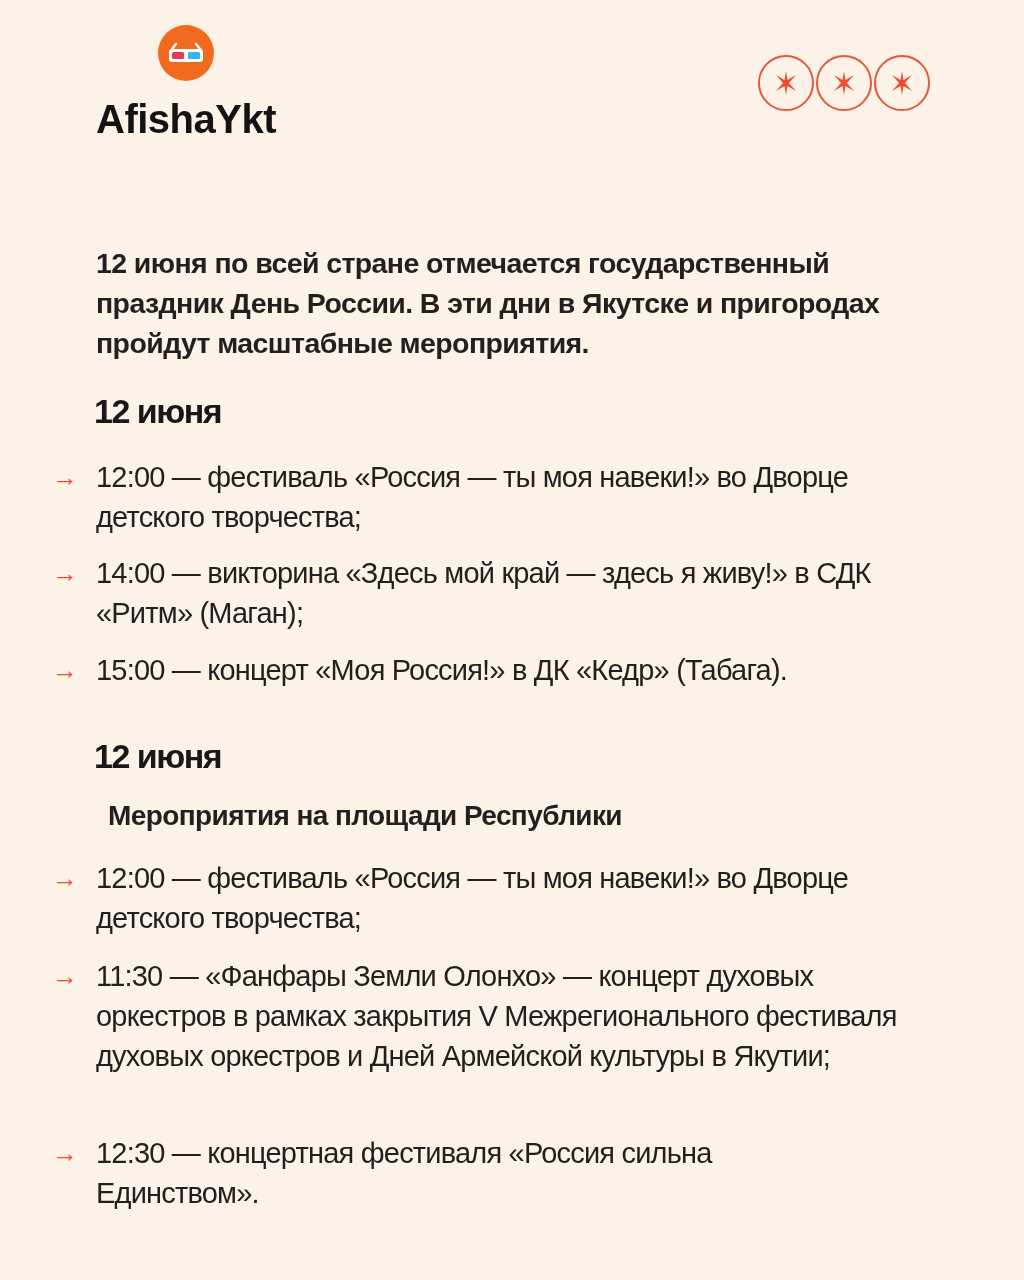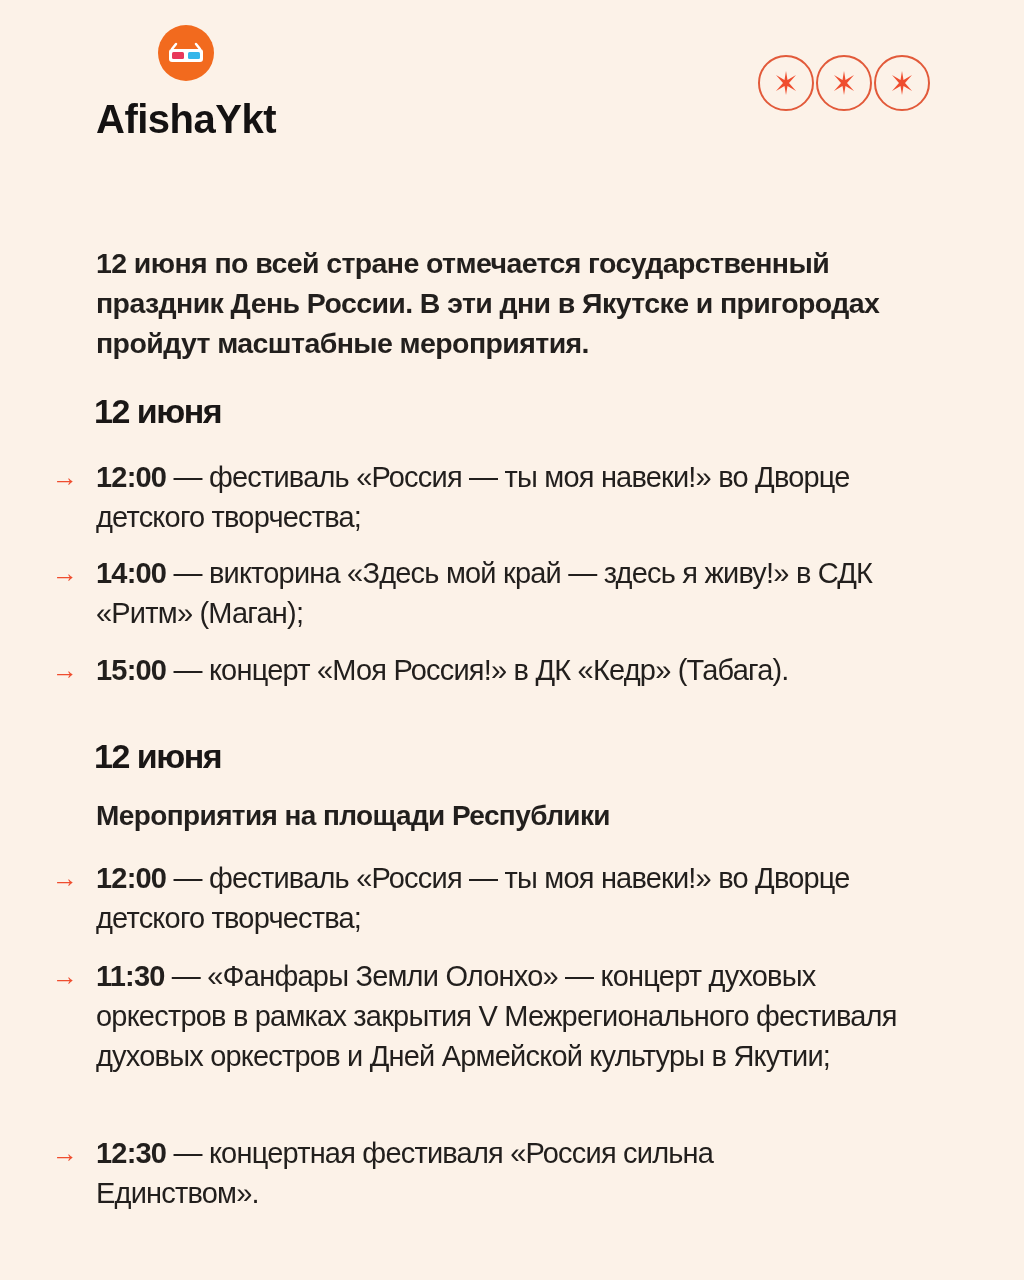--- a/index.html
+++ b/index.html
@@ -11,24 +11,24 @@
     position: relative;
   }
   .header { position: absolute; left: 96px; top: 54px; right: 94px; height: 58px; display: flex; align-items: center; justify-content: space-between; }
   .brand { display: flex; align-items: center; gap: 16px; flex-direction: column; }
   .logo-circle { width: 56px; height: 56px; border-radius: 50%; background: #f26a1e; display: flex; align-items: center; justify-content: center; }
   .brand-name { font-size: 40px; font-weight: 700; letter-spacing: -0.5px; color: #141212; }
   .stars { display: flex; gap: 0px; }
   .star-circle { width: 52px; height: 52px; border: 2px solid #e25a3a; border-radius: 50%; display: flex; align-items: center; justify-content: center; margin-left: 2px; }
   .intro { position: absolute; left: 96px; top: 215px; width: 840px; font-size: 28.5px; font-weight: 700; line-height: 40px; letter-spacing: -0.6px; color: #221f1d; margin-top: 28px; }
   .day-heading { position: absolute; left: 94px; font-size: 34px; font-weight: 900; letter-spacing: -1.5px; color: #1a1716; }
-  .sub-heading { position: absolute; left: 96px; top: 800px; font-size: 28px; font-weight: 700; letter-spacing: -0.6px; color: #221f1d; }
+  .sub-heading { position: absolute; left: 108px; top: 800px; font-size: 28px; font-weight: 700; letter-spacing: -0.6px; color: #221f1d; }
   .event { position: absolute; left: 96px; width: 840px; font-size: 29px; line-height: 40px; letter-spacing: -0.8px; color: #221f1d; }
   .event .arrow { position: absolute; left: -44px; top: 0; color: #ef4d2e; font-weight: 700; font-size: 26px; }
-  .event .time { font-weight: 700; }
+  .event .time { font-weight: 400; }
 </style>
 </head>
 <body>
 
 <div class="header">
   <div class="brand">
     <div class="logo-circle">
       <svg width="40" height="24" viewBox="0 0 40 24">
         <path d="M6 8 L10 3 M34 8 L30 3" stroke="#fff" stroke-width="2.5" stroke-linecap="round"></path>
         <rect x="3" y="8" width="34" height="13" rx="3" fill="#fff"></rect>

